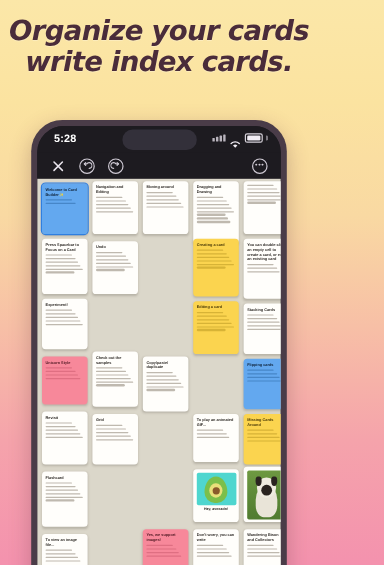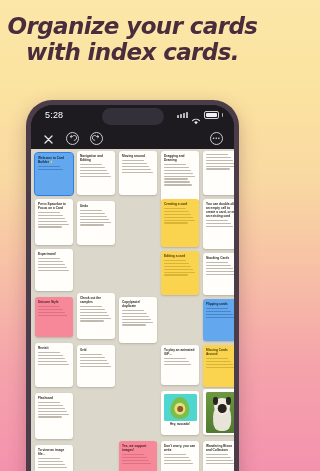--- a/index.html
+++ b/index.html
@@ -34,21 +34,21 @@
     border-radius:22px 22px 0 0;
     overflow:hidden;
   }
   
   .statusbar{
     position:relative;height:22px;width:100%;
     background:#1d1b20;
   }
   .sb-time{
     position:absolute;left:14px;top:5px;
-    color:#fff;font-size:9px;font-weight:normal;letter-spacing:.2px;
+    color:#fff;font-size:9px;font-weight:bold;letter-spacing:.2px;
   }
   .island{
     position:absolute;left:50%;transform:translateX(-50%);top:3px;
     width:62px;height:17px;background:#33303a;border-radius:10px;
   }
   .sb-right{
     position:absolute;right:11px;top:6px;display:flex;align-items:center;gap:3px;
   }
   .sig{display:flex;align-items:flex-end;gap:1px;}
   .sig i{display:block;width:2px;background:#b9b4bd;border-radius:.5px;}
@@ -148,21 +148,21 @@
   }
   .pug .ear{position:absolute;top:14%;width:15%;height:19%;background:#2a2420;border-radius:40% 40% 50% 50%;}
   .pug .ear.l{left:23%;}
   .pug .ear.r{right:23%;}
 </style>
 </head>
 <body>
 
 <div class="promo-headline">
   <span>Organize your cards</span>
-  <span class="l2">with index cards.</span>
+  <span class="l2">write index cards.</span>
 </div>
 
 <div class="phone">
   <div class="screen">
 
     <div class="statusbar">
       <div class="sb-time">5:28</div>
       <div class="island"></div>
       <div class="sb-right">
         <span class="sig">

